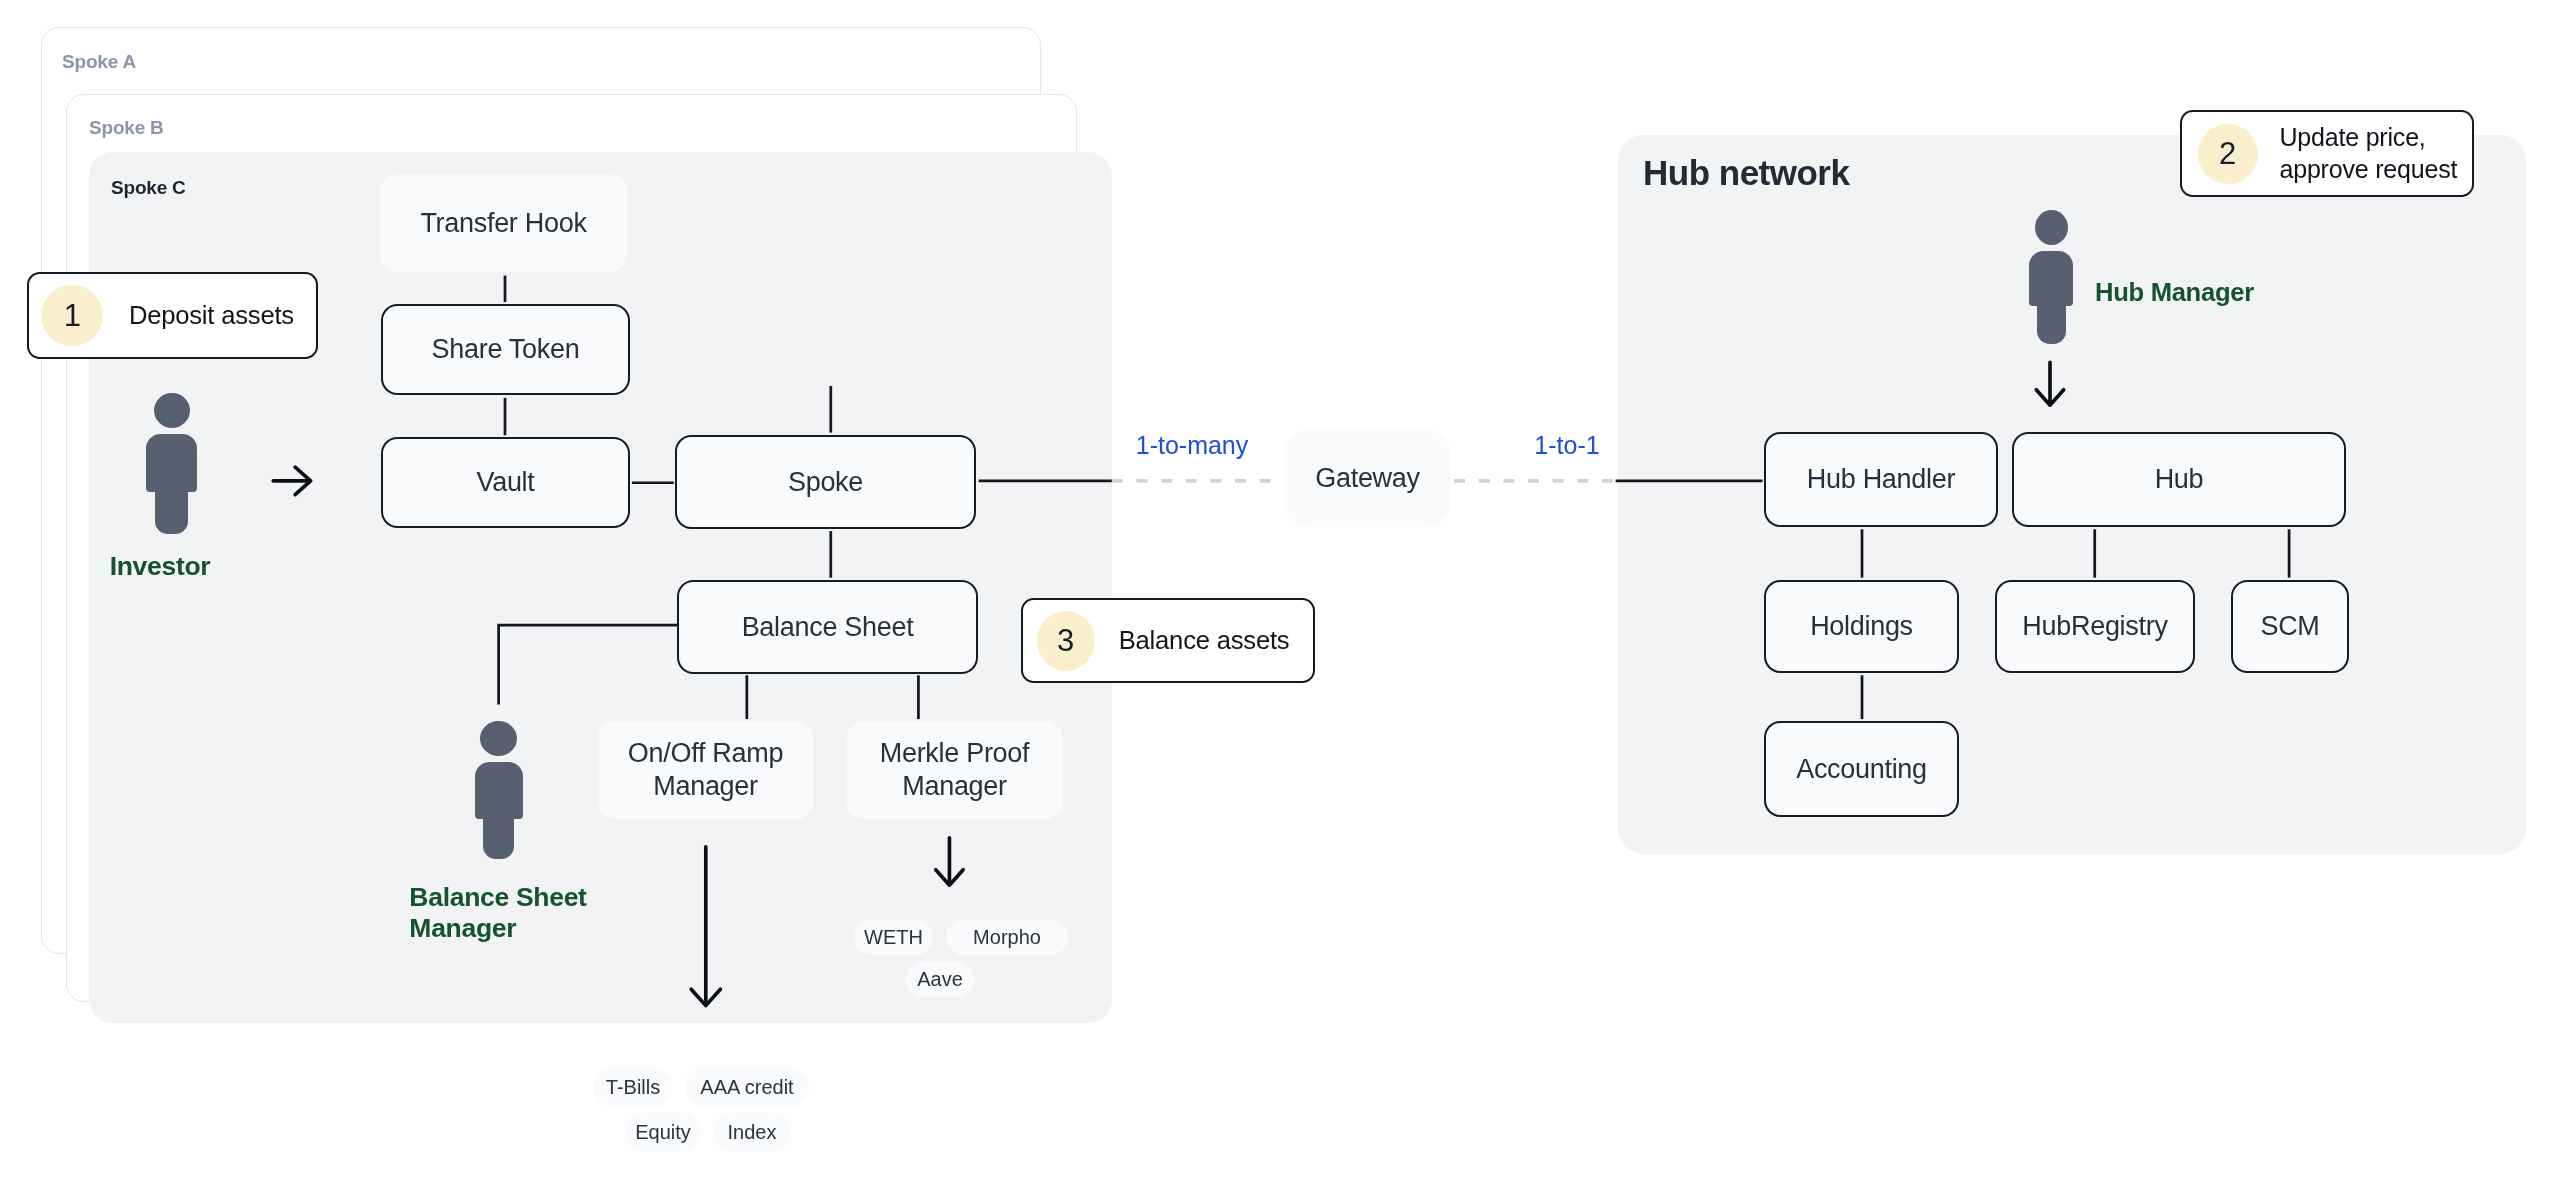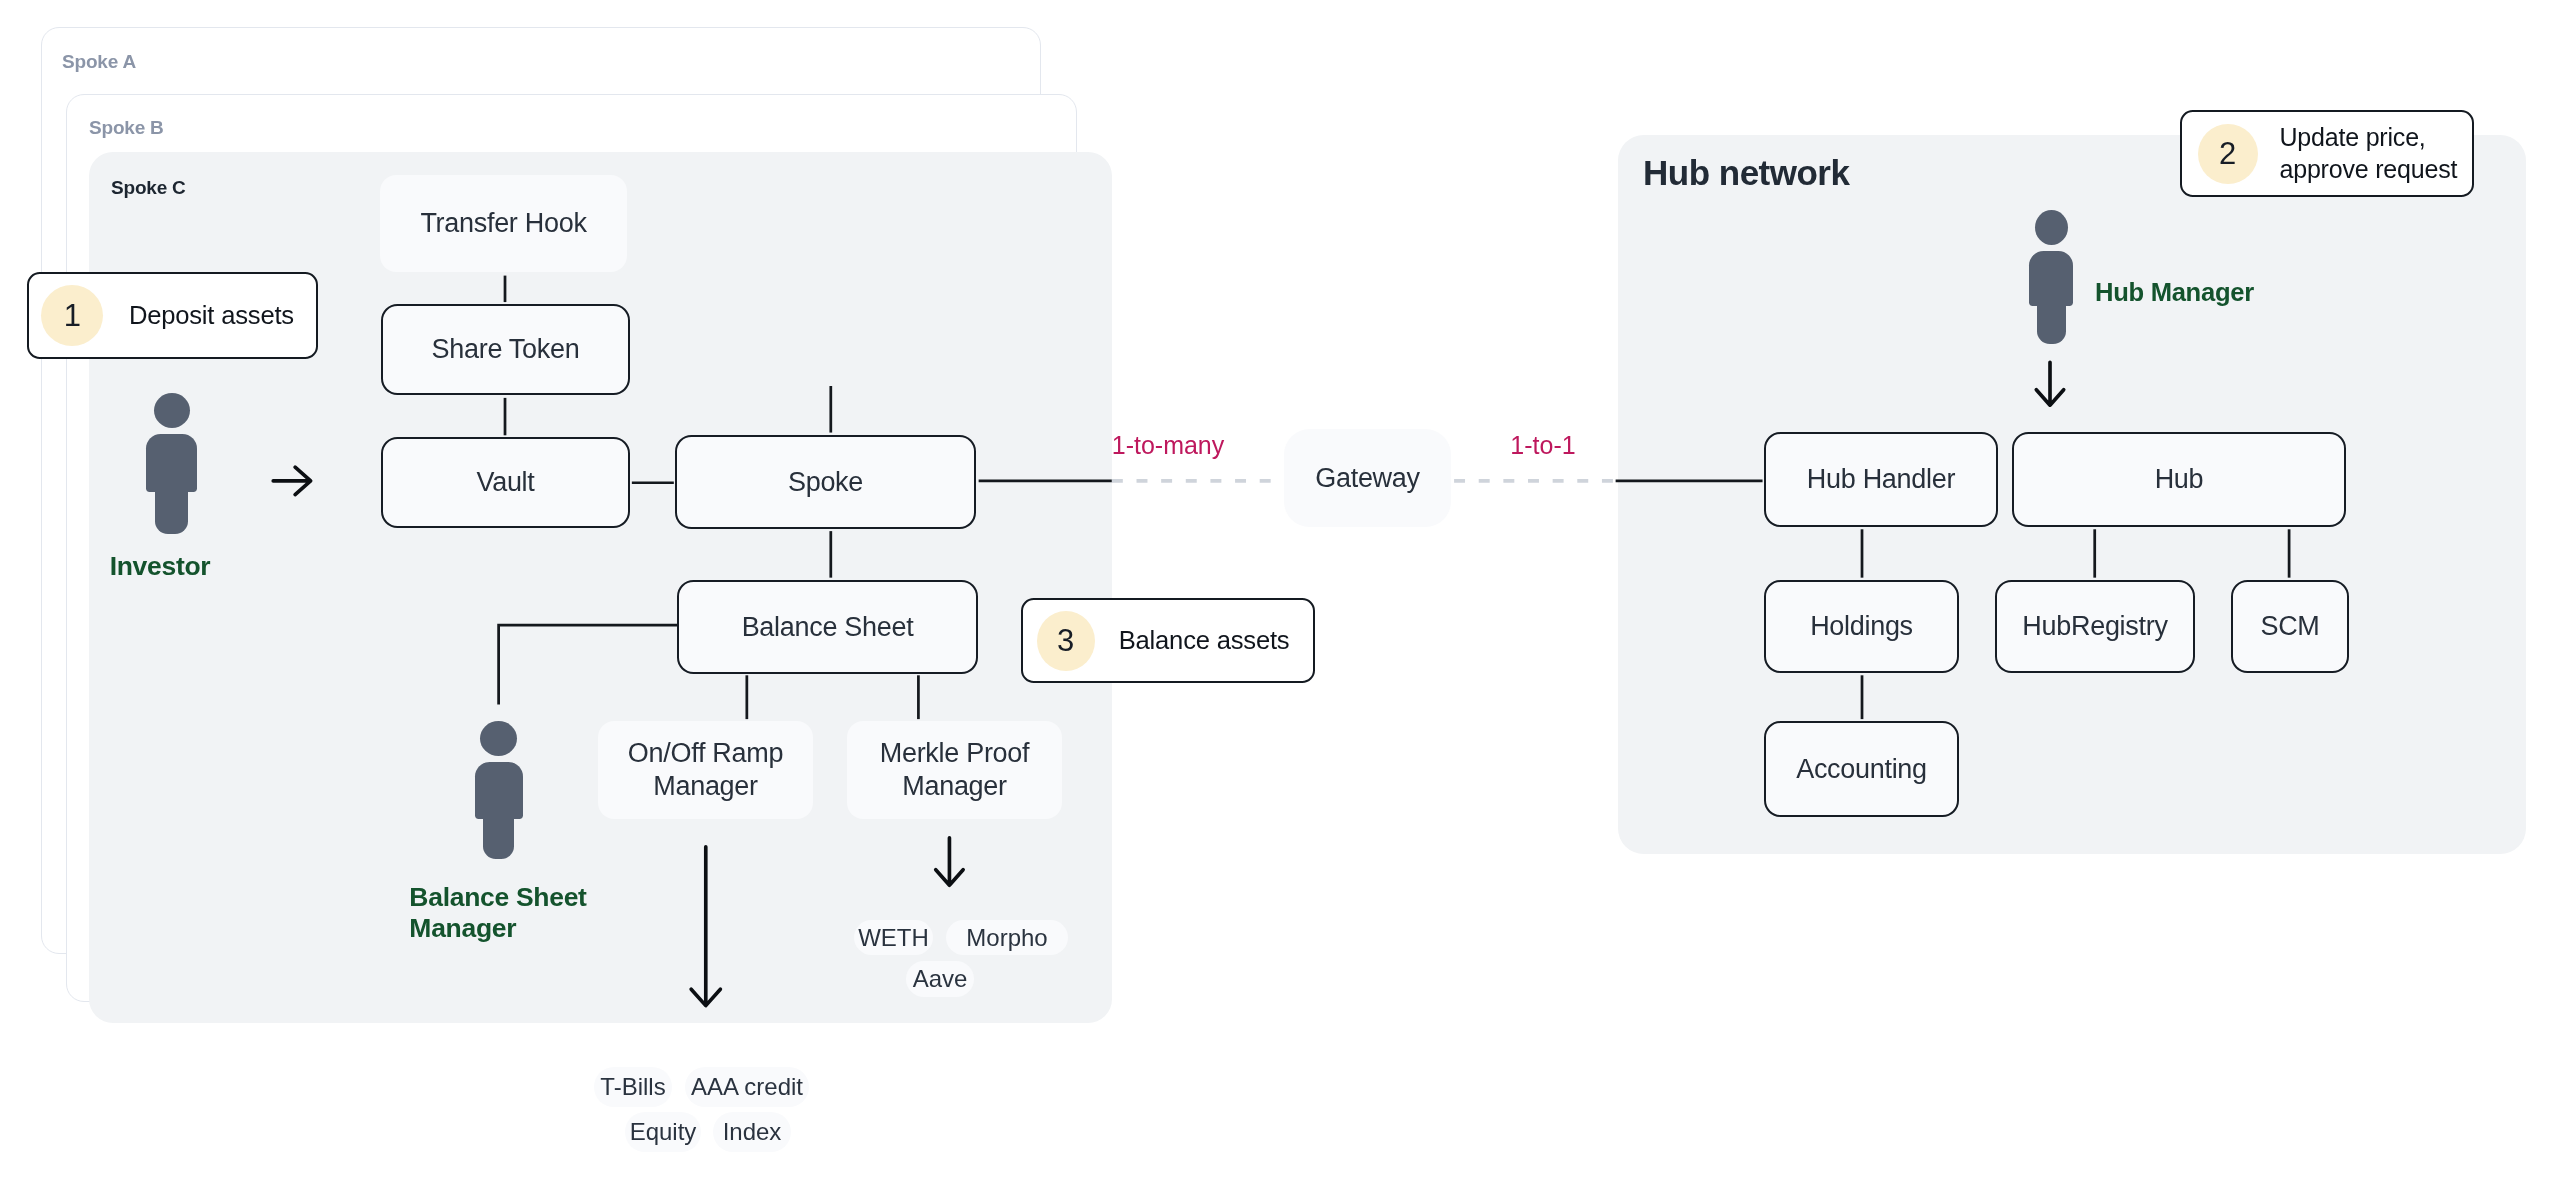--- a/index.html
+++ b/index.html
@@ -19,28 +19,28 @@
         flex-direction:column;font-size:27px;font-weight:500;color:#28303b;letter-spacing:-0.3px;line-height:1.22;text-align:center;}
   .bbox{background:#f9fafc;border:2.3px solid #161c24;border-radius:16.4px;display:flex;align-items:center;
         justify-content:center;font-size:27px;font-weight:400;color:#28303b;letter-spacing:-0.3px;text-align:center;}
   
   .callout{background:#ffffff;border:2.3px solid #141a21;border-radius:12.8px;display:flex;align-items:center;}
   .badge{background:#fbeecd;border-radius:50%;display:flex;align-items:center;justify-content:center;
          font-size:31px;font-weight:500;color:#171d26;flex:0 0 auto;}
   .callout-text{font-size:25.6px;font-weight:400;color:#10151c;letter-spacing:-0.2px;line-height:1.25;white-space:nowrap;}
   
   .pill{background:#f9fafc;border-radius:912px;display:flex;align-items:center;justify-content:center;
-        font-size:24px;font-weight:400;color:#2a333f;white-space:nowrap;}
+        font-size:20px;font-weight:400;color:#2a333f;white-space:nowrap;}
   
   .person{display:flex;flex-direction:column;align-items:center;}
   .p-head{border-radius:50%;background:#566070;}
   .p-torso{background:#566070;border-radius:14.6px 14.6px 3.7px 3.7px;margin-top:5.5px;}
   .p-legs{background:#566070;border-radius:0 0 12.8px 12.8px;}
   .actor-label{font-size:26.5px;font-weight:700;color:#14532d;letter-spacing:-0.3px;line-height:1.18;text-align:left;white-space:nowrap;}
-  .edge-label{font-size:25px;font-weight:400;color:#be185d;white-space:nowrap;}
+  .edge-label{font-size:25px;font-weight:400;color:#1d4ed8;white-space:nowrap;margin-left:24px;}
   .center{transform:translateX(-50%);}
   svg.wires{position:absolute;left:0;top:0;pointer-events:none;}
   .wire{stroke:#14181d;stroke-width:3;fill:none;}
   .wire-dash{stroke:#cfd4db;stroke-width:4;fill:none;stroke-dasharray:12 15;}
   .wire-arrow{stroke:#0c0f13;stroke-width:4;fill:none;stroke-linecap:round;stroke-linejoin:round;}
 </style>
 </head>
 <body>
 
 <div id="stage">

